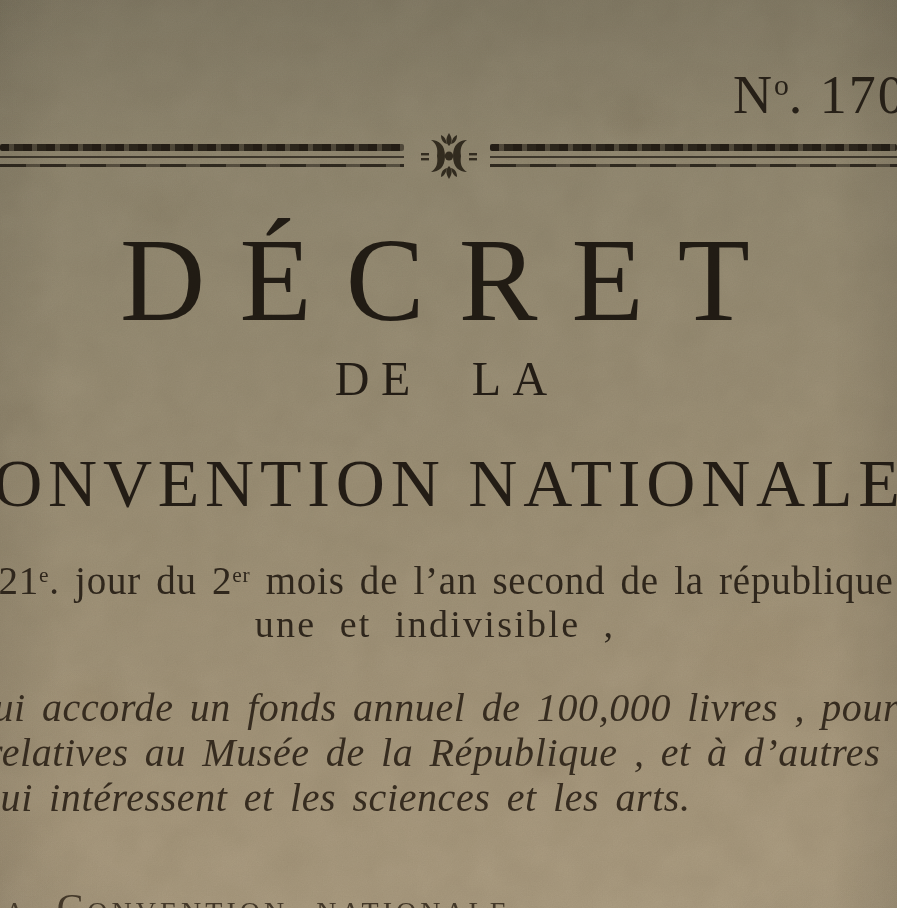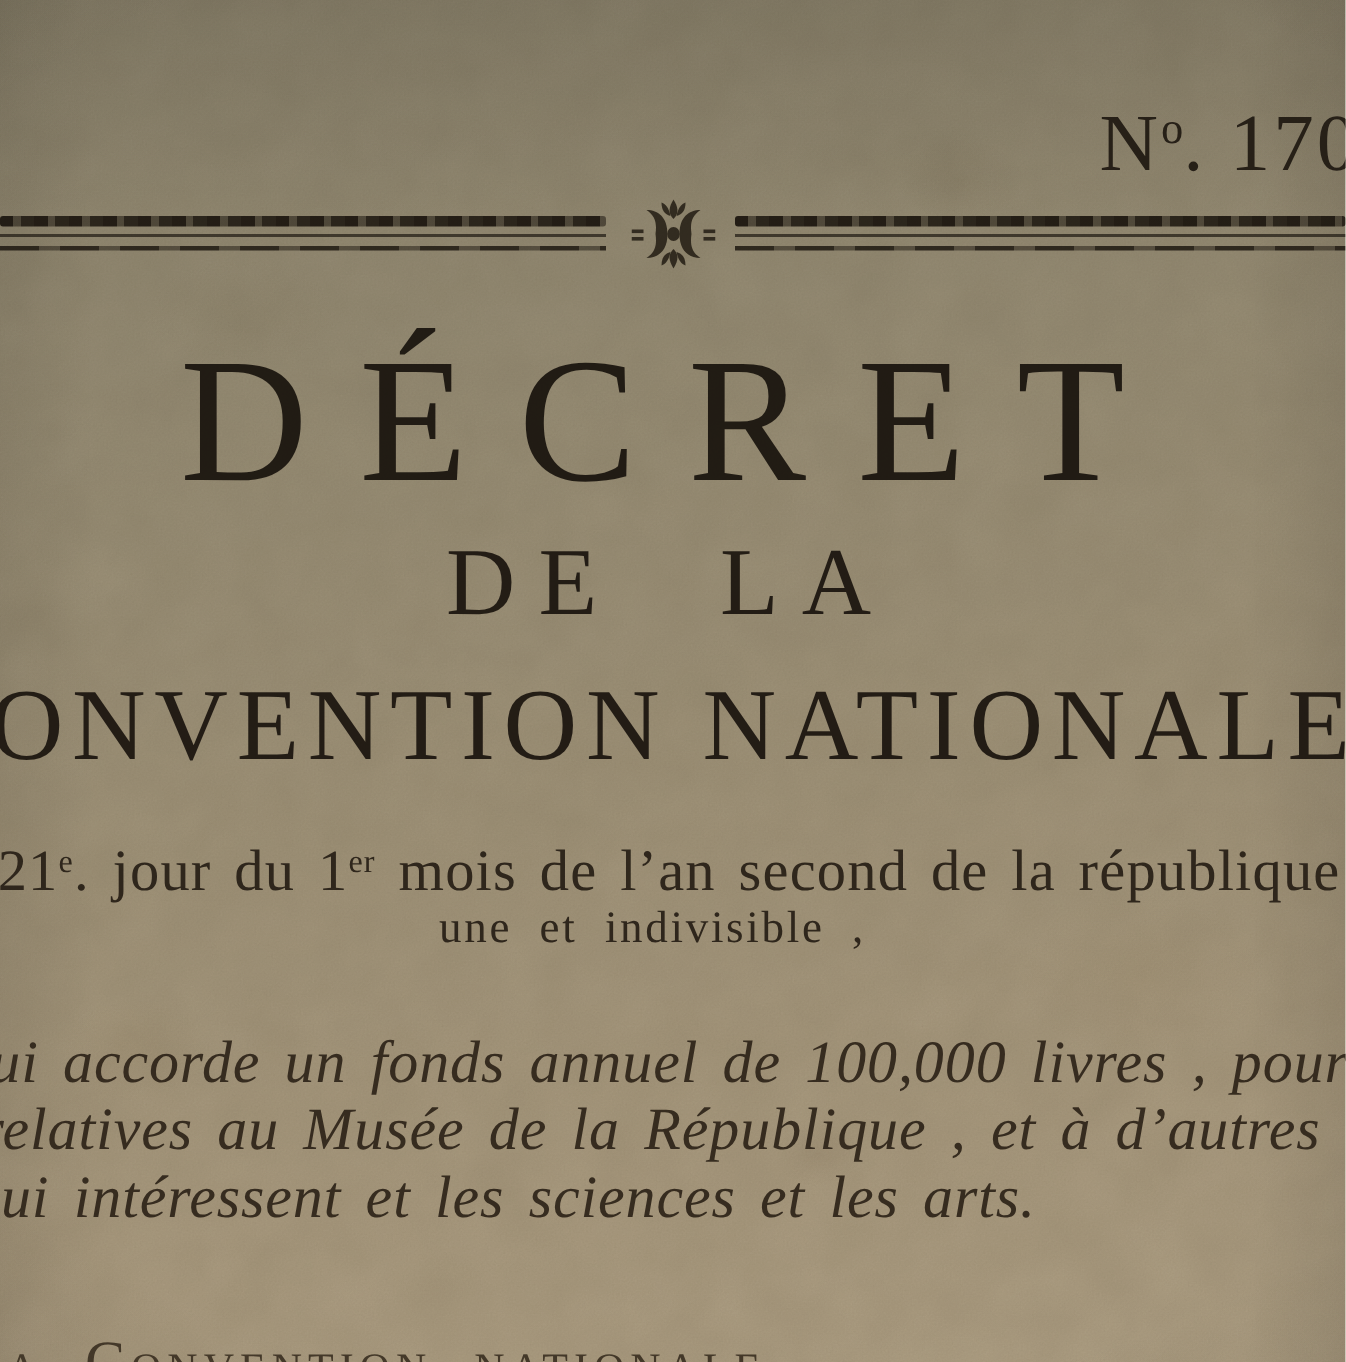--- a/index.html
+++ b/index.html
@@ -32,25 +32,25 @@
   .rule-left{left:0;width:404px;}
   .rule-right{left:490px;width:407px;}
   .bar-thick{position:absolute;left:0;right:0;top:6px;height:7px;
     background:repeating-linear-gradient(90deg, rgba(32,26,18,0.95) 0 9px, rgba(32,26,18,0.55) 9px 14px, rgba(32,26,18,0.88) 14px 23px);
     border-radius:2px;filter:blur(0.3px);}
   .bar-thin1{position:absolute;left:0;right:0;top:18px;height:2px;background:rgba(32,26,18,0.70);filter:blur(0.25px);}
   .bar-thin2{position:absolute;left:0;right:0;top:26px;height:3px;
     background:repeating-linear-gradient(90deg, rgba(32,26,18,0.85) 0 26px, rgba(32,26,18,0.5) 26px 40px);filter:blur(0.3px);}
   .ornament{position:absolute;left:421px;top:131px;width:56px;height:50px;}
   .headline{top:213px;left:50.4%;transform:translateX(-50%);font-size:118px;letter-spacing:0.29em;color:#241e16;filter:blur(0.4px);font-family:Liberation Serif, serif;}
-  .subhead{top:351px;left:49.8%;transform:translateX(-50%);font-size:64px;letter-spacing:0.24em;word-spacing:0.55em;color:#261f17;filter:blur(0.3px);}
+  .subhead{top:351px;left:49.8%;transform:translateX(-50%);font-size:48px;letter-spacing:0.24em;word-spacing:0.55em;color:#261f17;filter:blur(0.3px);}
   .subhead2{top:444px;left:-58px;font-size:68px;letter-spacing:0.085em;color:#261f17;filter:blur(0.35px);}
   .dateline{top:558px;left:-66px;font-size:39px;color:#332a1f;letter-spacing:0.02em;word-spacing:0.12em;filter:blur(0.25px);}
   .dateline sup{font-size:0.55em;vertical-align:12px;}
-  .dateline2{top:602px;left:48.5%;transform:translateX(-50%);font-size:30px;letter-spacing:0.06em;word-spacing:0.3em;color:#332a1f;filter:blur(0.25px);}
+  .dateline2{top:602px;left:48.5%;transform:translateX(-50%);font-size:38px;letter-spacing:0.06em;word-spacing:0.3em;color:#332a1f;filter:blur(0.25px);}
   .it{font-style:italic;font-size:40px;color:#3b3023;letter-spacing:0.015em;word-spacing:0.14em;filter:blur(0.3px);}
   .sum1{top:684px;left:-36px;}
   .sum2{top:729px;left:-13px;}
   .sum3{top:774px;left:-20px;}
   .clipped{top:884px;left:-24px;font-size:40px;font-variant:small-caps;letter-spacing:0.10em;word-spacing:0.35em;color:#4a3e2e;filter:blur(0.4px);}
   svg.grain{position:absolute;inset:0;pointer-events:none;mix-blend-mode:multiply;}
 </style>
 </head>
 <body>
 
@@ -84,21 +84,21 @@
     <rect x="0" y="27" width="8" height="2.4"></rect>
     <rect x="48" y="22" width="8" height="2.4"></rect>
     <rect x="48" y="27" width="8" height="2.4"></rect>
   </g>
 </svg>
 
 <div class="ink headline">DÉCRET</div>
 <div class="ink subhead">DE LA</div>
 <div class="ink subhead2">CONVENTION NATIONALE</div>
 
-<div class="ink dateline"><span>Du 21</span><sup>e</sup><span>. jour du 1</span><sup>er</sup><span> mois de l’an second de la république Française,</span></div>
+<div class="ink dateline"><span>Du 21</span><sup>e</sup><span>. jour du 2</span><sup>er</sup><span> mois de l’an second de la république Française,</span></div>
 <div class="ink dateline2">une et indivisible ,</div>
 
 <div class="ink it sum1">Qui accorde un fonds annuel de 100,000 livres , pour dép</div>
 <div class="ink it sum2">relatives au Musée de la République , et à d’autres o</div>
 <div class="ink it sum3">qui intéressent et les sciences et les arts.</div>
 
 <div class="ink clipped">La Convention nationale ,</div>
 
 <svg class="grain" width="897" height="908">
   <filter id="gfine">

